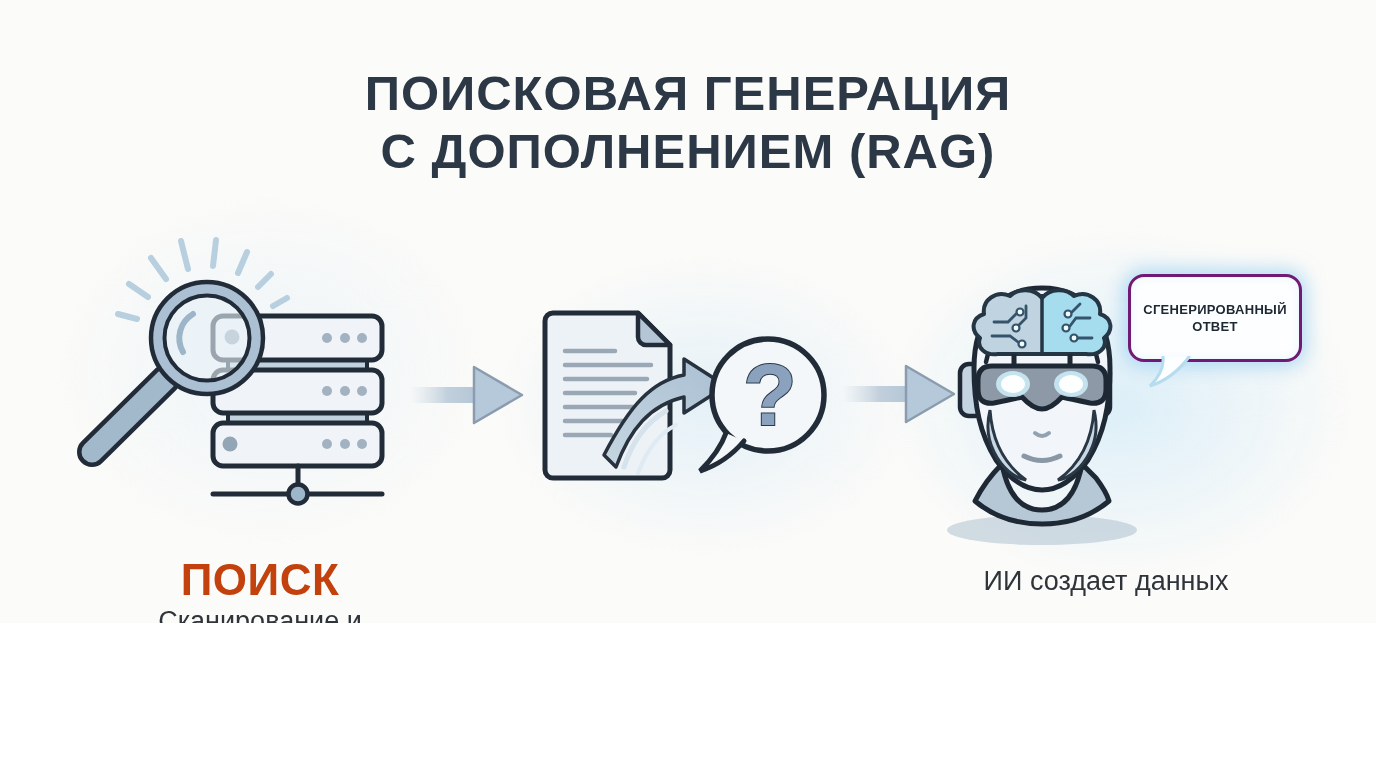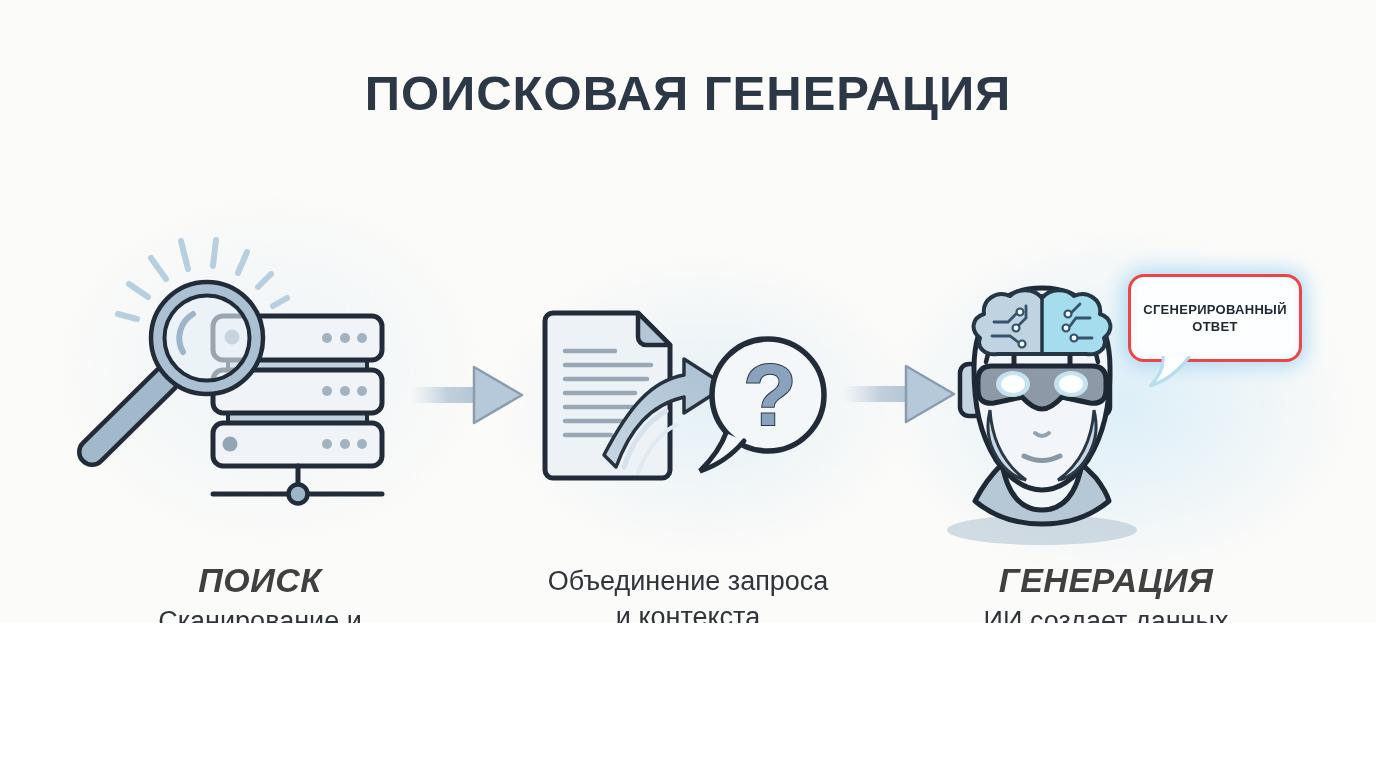--- a/index.html
+++ b/index.html
@@ -23,47 +23,48 @@
   .icon,.arrow{position:absolute;}
   .icon-search{left:70px;top:226px;}
   .arrow-1{left:410px;top:363px;}
   .icon-doc{left:520px;top:285px;}
   .arrow-2{left:842px;top:362px;}
   .icon-robot{left:930px;top:272px;}
 
   .speech-bubble{
     position:absolute;left:1128px;top:274px;width:174px;height:88px;
     box-sizing:border-box;background:#fdfeff;
-    border:3px solid #ef4444;border-radius:16px;
+    border:3px solid #701a75;border-radius:16px;
     box-shadow:0 0 18px 5px rgba(145,205,240,0.65), inset 0 0 10px rgba(190,228,248,0.35);
     display:flex;flex-direction:column;align-items:center;justify-content:center;
     color:#1e2833;font-weight:700;font-size:13px;line-height:17px;letter-spacing:.3px;
     text-align:center;
   }
   .bubble-tail{position:absolute;left:16px;bottom:-29px;}
 
   .step-text{position:absolute;top:560px;width:420px;text-align:center;}
   .step-1{left:50px;} .step-2{left:478px;} .step-3{left:896px;}
   .step-label{
-    color:#404040;font-weight:700;font-size:34px;line-height:40px;letter-spacing:.5px;font-style:italic;
+    color:#c2410c;font-weight:700;font-size:44px;line-height:40px;letter-spacing:.5px;
   }
   .step-desc{margin-top:3px;color:#2f343a;font-size:27px;line-height:36px;}
   .step-desc span{display:block;}
 </style>
 </head>
 <body>
 
 <div class="canvas">
 
   <div class="glow g1"></div>
   <div class="glow g2"></div>
   <div class="glow g3"></div>
 
   <h1 class="title">
     <span>ПОИСКОВАЯ ГЕНЕРАЦИЯ</span>
+    <span>С ДОПОЛНЕНИЕМ (RAG)</span>
   </h1>
 
   <svg class="icon icon-search" width="345" height="290" viewBox="0 0 345 290">
     <g stroke="#b7cfdf" stroke-width="6" stroke-linecap="round">
       <line x1="67" y1="93" x2="48" y2="88"></line>
       <line x1="78" y1="71" x2="59" y2="58"></line>
       <line x1="96" y1="53" x2="81" y2="32"></line>
       <line x1="118" y1="43" x2="111" y2="15"></line>
       <line x1="143" y1="40" x2="146" y2="14"></line>
       <line x1="168" y1="47" x2="177" y2="26"></line>
@@ -231,27 +232,22 @@
   </div>
 
   <div class="step-text step-1">
     <div class="step-label">ПОИСК</div>
     <div class="step-desc">
       <span>Сканирование и</span>
     </div>
   </div>
 
   <div class="step-text step-2">
-    <div class="step-desc">
-      <span>Объединение запроса</span>
-      <span>и контекста</span>
-    </div>
   </div>
 
   <div class="step-text step-3">
-    <div class="step-label">ГЕНЕРАЦИЯ</div>
     <div class="step-desc">
       <span>ИИ создает данных</span>
       <span></span>
     </div>
   </div>
 
 </div>
 
 </body></html>

